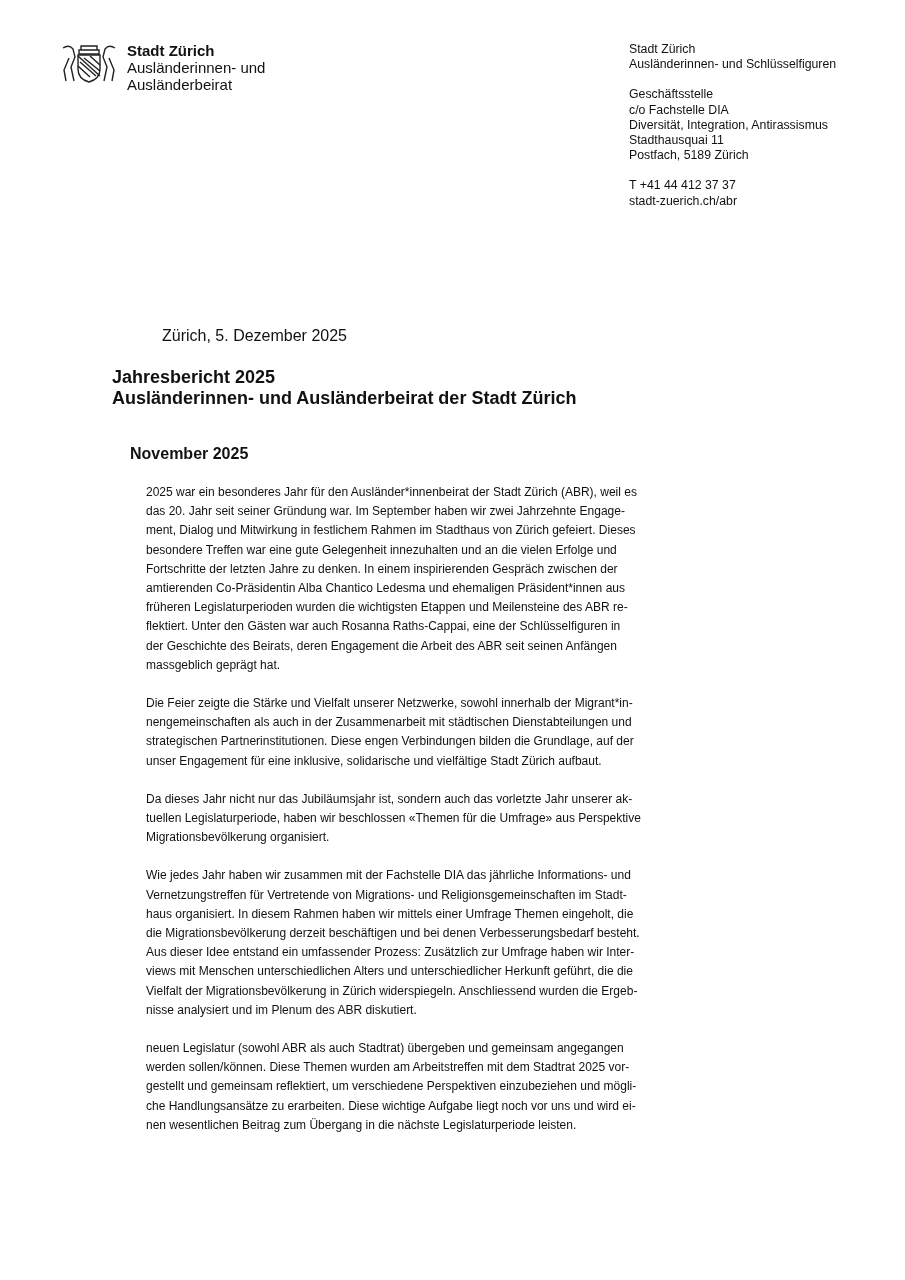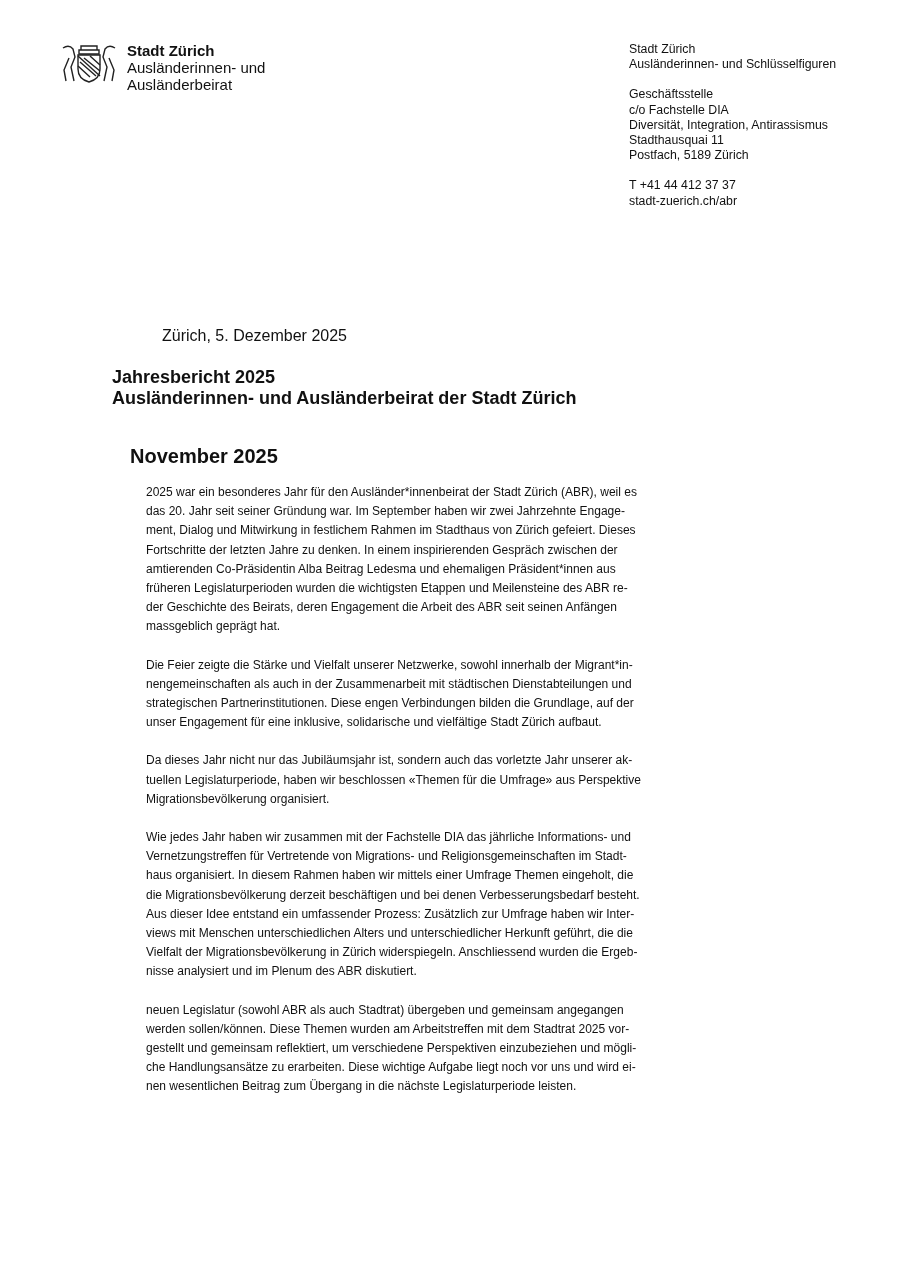--- a/index.html
+++ b/index.html
@@ -5,21 +5,21 @@
   html, body { margin: 0; padding: 0; background: #ffffff; }
   body { width: 905px; height: 1280px; position: relative; overflow: hidden;
          font-family: "Liberation Sans", sans-serif; color: #111; }
   .logo { position: absolute; left: 60px; top: 42px; width: 58px; height: 42px; }
   .brand { position: absolute; left: 127px; top: 42px; font-size: 15px; line-height: 17px; }
   .brand .b1 { font-weight: bold; }
   .addr { position: absolute; left: 629px; top: 42px; font-size: 12.3px; line-height: 15.2px; }
   .addr .gap { height: 15px; }
   .date { position: absolute; left: 130px; top: 327px; font-size: 16px; margin-left: 32px; }
   .title { position: absolute; left: 112px; top: 367px; font-size: 18px; font-weight: bold; line-height: 21px; }
-  .section { position: absolute; left: 130px; top: 445px; font-size: 20px; font-weight: bold; }
+  .section { position: absolute; left: 130px; top: 445px; font-size: 16px; font-weight: bold; }
   .body { position: absolute; left: 146px; top: 483px; width: 700px; font-size: 12px; line-height: 19.2px; }
   .para { margin: 0 0 19px 0; }
   .line { display: block; white-space: nowrap; }
 </style>
 </head>
 <body>
 
 <div class="logo">
   <svg width="58" height="42" viewBox="0 0 58 42">
     <g fill="none" stroke="#222" stroke-width="1.4">
@@ -61,23 +61,25 @@
   <div>Ausländerinnen- und Ausländerbeirat der Stadt Zürich</div>
 </div>
 
 <div class="section">November 2025</div>
 
 <div class="body" id="body">
     <div class="para">
       <span class="line">2025 war ein besonderes Jahr für den Ausländer*innenbeirat der Stadt Zürich (ABR), weil es</span>
       <span class="line">das 20. Jahr seit seiner Gründung war. Im September haben wir zwei Jahrzehnte Engage-</span>
       <span class="line">ment, Dialog und Mitwirkung in festlichem Rahmen im Stadthaus von Zürich gefeiert. Dieses</span>
+      <span class="line">besondere Treffen war eine gute Gelegenheit innezuhalten und an die vielen Erfolge und</span>
       <span class="line">Fortschritte der letzten Jahre zu denken. In einem inspirierenden Gespräch zwischen der</span>
-      <span class="line">amtierenden Co-Präsidentin Alba Beitrag Ledesma und ehemaligen Präsident*innen aus</span>
+      <span class="line">amtierenden Co-Präsidentin Alba Chantico Ledesma und ehemaligen Präsident*innen aus</span>
       <span class="line">früheren Legislaturperioden wurden die wichtigsten Etappen und Meilensteine des ABR re-</span>
+      <span class="line">flektiert. Unter den Gästen war auch Rosanna Raths-Cappai, eine der Schlüsselfiguren in</span>
       <span class="line">der Geschichte des Beirats, deren Engagement die Arbeit des ABR seit seinen Anfängen</span>
       <span class="line">massgeblich geprägt hat.</span>
     </div>
     <div class="para">
       <span class="line">Die Feier zeigte die Stärke und Vielfalt unserer Netzwerke, sowohl innerhalb der Migrant*in-</span>
       <span class="line">nengemeinschaften als auch in der Zusammenarbeit mit städtischen Dienstabteilungen und</span>
       <span class="line">strategischen Partnerinstitutionen. Diese engen Verbindungen bilden die Grundlage, auf der</span>
       <span class="line">unser Engagement für eine inklusive, solidarische und vielfältige Stadt Zürich aufbaut.</span>
     </div>
     <div class="para">

